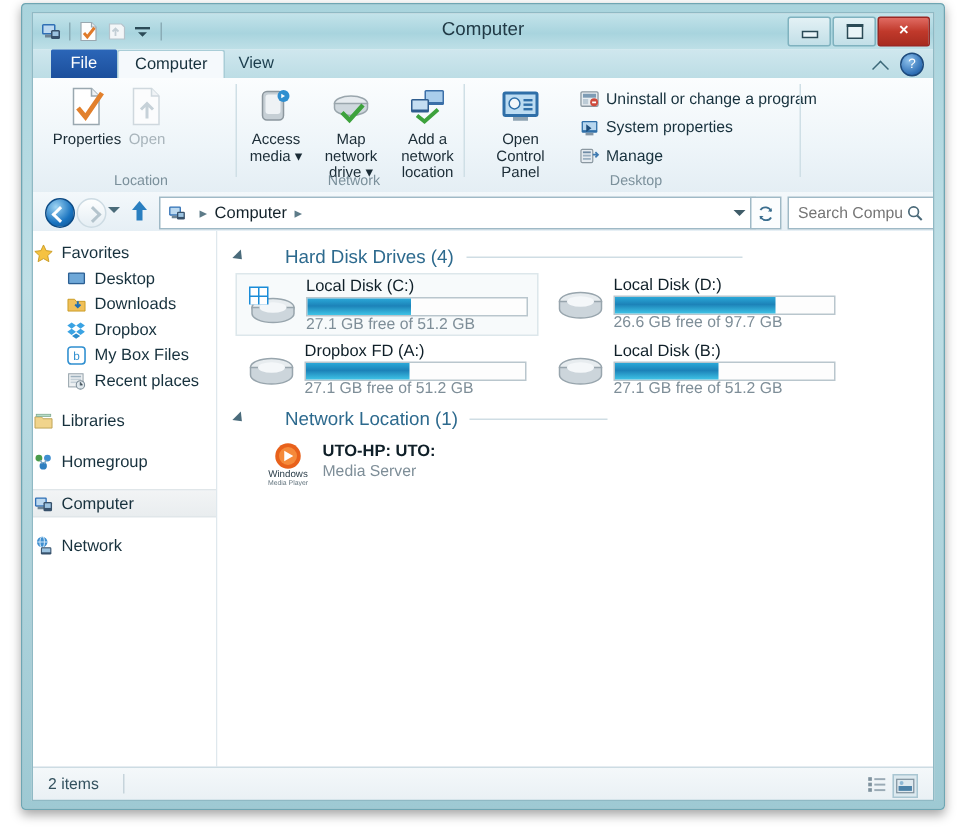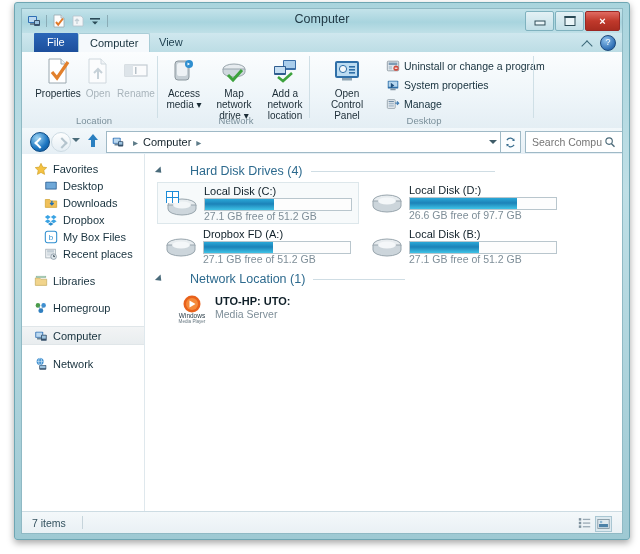--- a/index.html
+++ b/index.html
@@ -206,21 +206,20 @@
   .body-area{
     position:absolute;left:0;top:145px;width:600px;height:357px;
     background:#fff;
   }
   .sidebar{
     position:absolute;left:0;top:0;width:122px;height:357px;
     background:#fff;border-right:1px solid #dfe8ed;overflow:hidden;
   }
   .sb-item{
     height:17px;display:flex;align-items:center;cursor:pointer;
-    padding-left:12px;
   }
   .sb-item.child{padding-left:22px;}
   .sb-item .si{width:14px;height:14px;margin-right:5px;display:block;flex:none;}
   .sb-item .lbl{font-size:11px;color:#17313d;white-space:nowrap;}
   .sb-item.sel{
     background:linear-gradient(180deg,#f2f4f5 0%,#e9edef 100%);
     border-top:1px solid #e0e6e9;border-bottom:1px solid #e0e6e9;
   }
   .sb-gap{height:10px;}
   .content{
@@ -371,30 +370,20 @@
           </div>
           <div class="bigbtn dis" style="left:40px;">
             <div class="bigicon">
               <svg width="26" height="28" viewBox="0 0 26 28">
                 <path d="M4 2h12l5 5v19H4z" fill="#fbfcfd" stroke="#cfd8de" stroke-width="1"></path>
                 <path d="M16 2v5h5" fill="#f0f3f6" stroke="#cfd8de" stroke-width="1"></path>
                 <path d="M13 22v-9M9 16l4-4 4 4" fill="none" stroke="#c6d1d8" stroke-width="2"></path>
               </svg>
             </div>
             <span class="lbl">Open</span>
-          </div>
-          <div class="bigbtn dis" style="left:78px;">
-            <div class="bigicon">
-              <svg width="28" height="28" viewBox="0 0 28 28">
-                <rect x="3" y="8" width="22" height="11" fill="#fafbfc" stroke="#c3ccd2" stroke-width="1.2"></rect>
-                <rect x="3" y="8" width="8" height="11" fill="#dde4e9"></rect>
-                <rect x="13" y="10" width="1.5" height="7" fill="#b7c2c9"></rect>
-              </svg>
-            </div>
-            <span class="lbl">Rename</span>
           </div>
           <div class="glabel">Location</div>
           <div class="gsep"></div>
         </div>
 
         <div class="rgroup" style="left:140px;width:148px;">
           <div class="bigbtn" style="left:0;width:44px;">
             <div class="bigicon">
               <svg width="28" height="28" viewBox="0 0 28 28">
                 <rect x="5" y="4" width="14" height="19" rx="3" fill="#c6cfd5" stroke="#8c979e" stroke-width="1"></rect>
@@ -710,21 +699,21 @@
               <text x="17" y="24" font-size="6.5" text-anchor="middle" font-family="Liberation Sans, sans-serif" fill="#2a3d49">Windows</text>
               <text x="17" y="29" font-size="4.6" text-anchor="middle" font-family="Liberation Sans, sans-serif" fill="#64757f">Media Player</text>
             </svg>
             <div class="net-l1">UTO-HP: UTO:</div>
             <div class="net-l2">Media Server</div>
           </div>
         </div>
       </div>
 
       <div class="statusbar">
-        <div class="status-txt">7 items</div>
+        <div class="status-txt">2 items</div>
         <div class="status-sep"></div>
 
         <div class="vbtn" style="right:30px;">
           <svg width="13" height="12" viewBox="0 0 16 14">
             <rect x="1" y="1" width="3" height="3" fill="#7f929e"></rect>
             <rect x="1" y="5.5" width="3" height="3" fill="#7f929e"></rect>
             <rect x="1" y="10" width="3" height="3" fill="#7f929e"></rect>
             <rect x="6" y="1.8" width="9" height="1.6" fill="#9aaab5"></rect>
             <rect x="6" y="6.3" width="9" height="1.6" fill="#9aaab5"></rect>
             <rect x="6" y="10.8" width="9" height="1.6" fill="#9aaab5"></rect>

